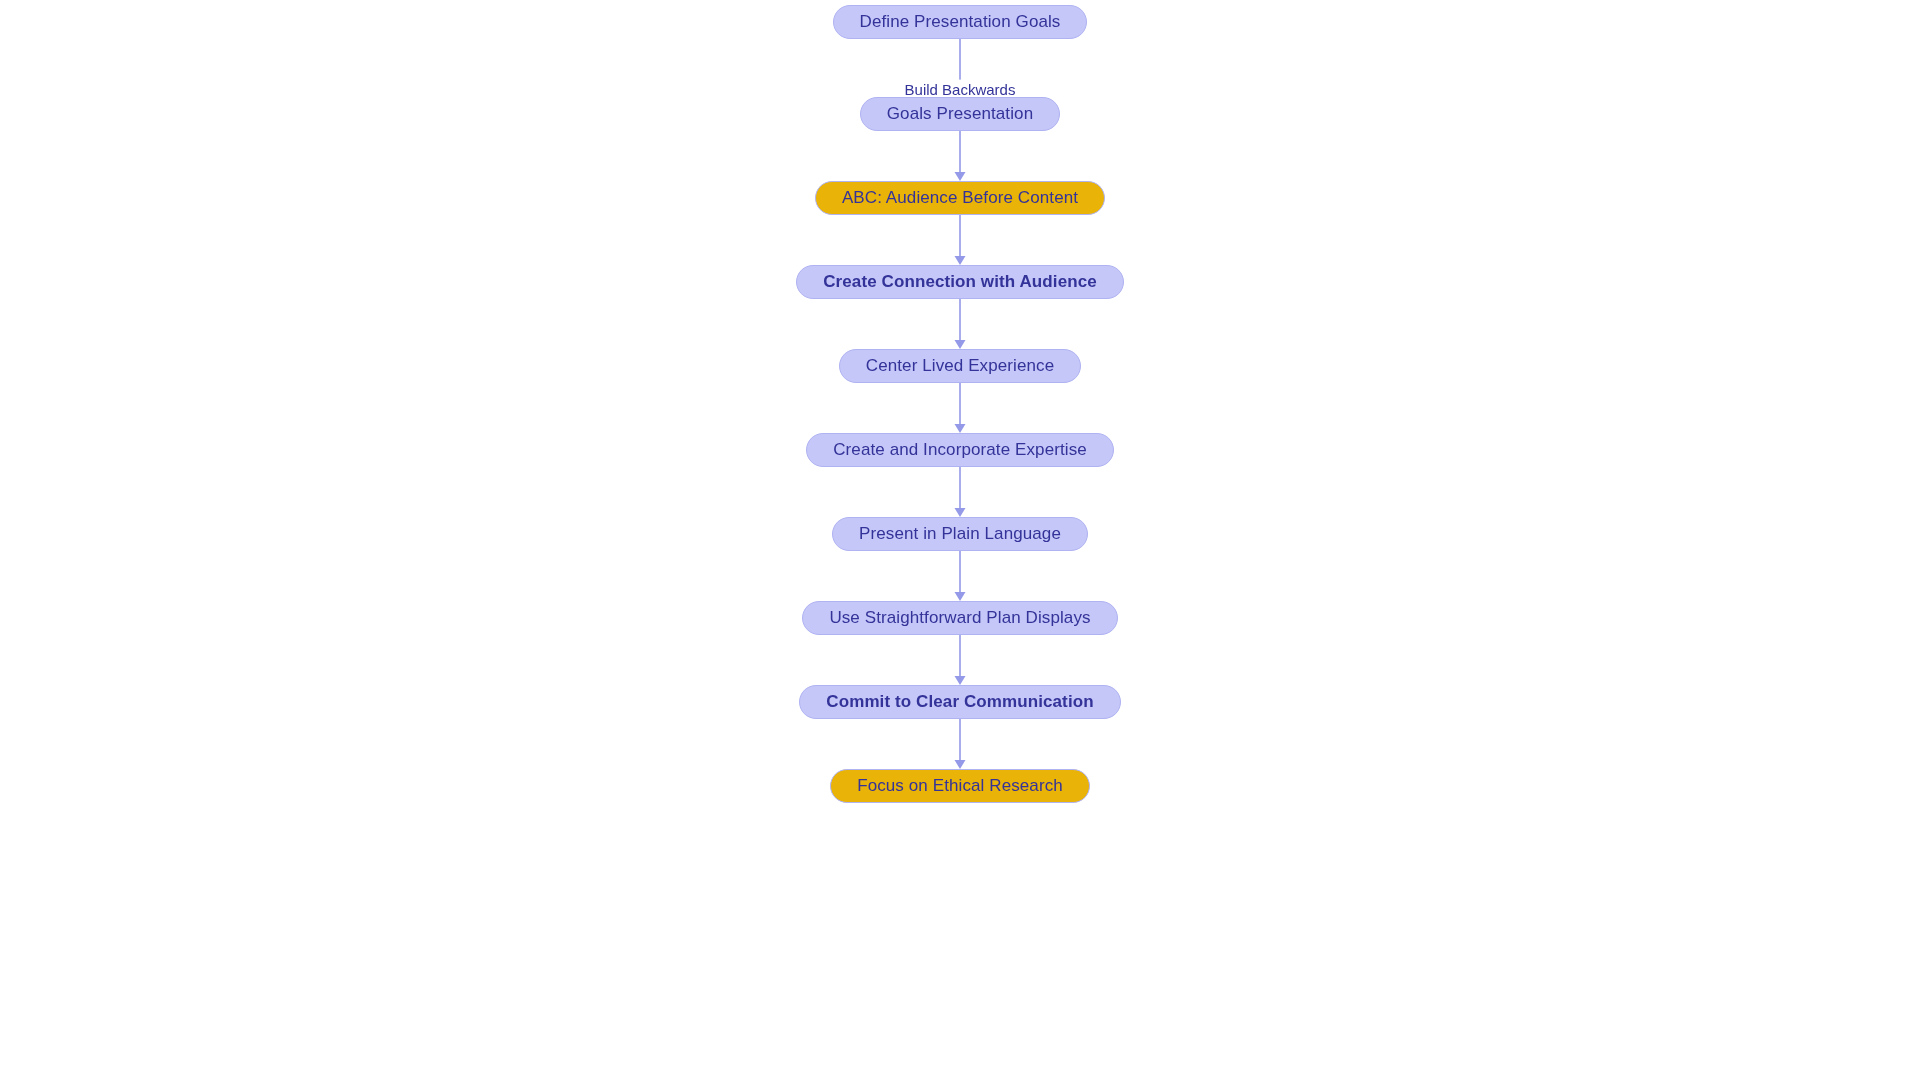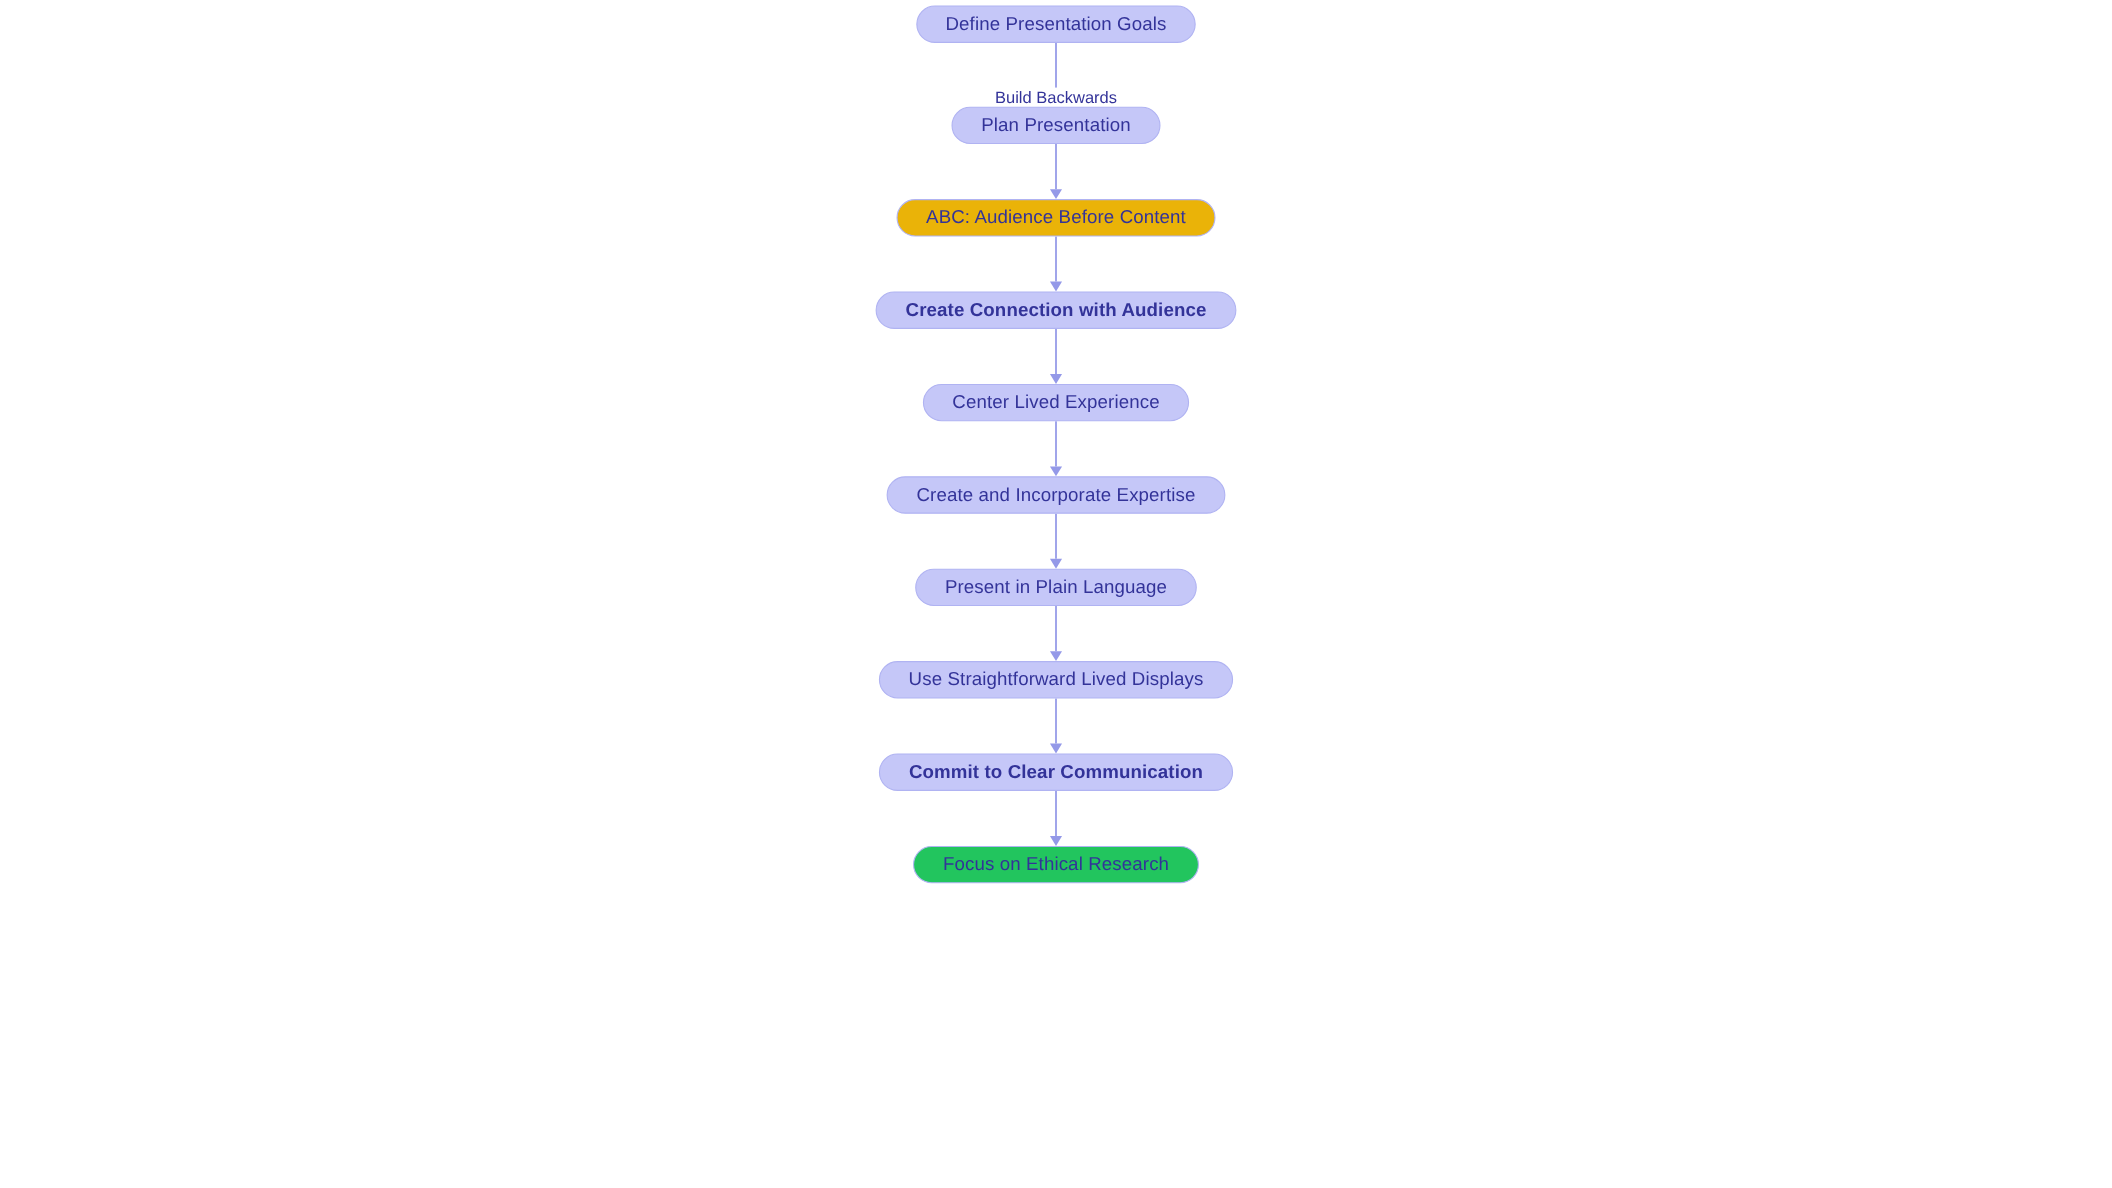--- a/index.html
+++ b/index.html
@@ -97,21 +97,21 @@
       <div class="connector" style="height: 58px;">
         <svg width="24" height="58" viewBox="0 0 24 58">
           <line x1="12" y1="0" x2="12" y2="49" stroke="#9499e8" stroke-width="1.6"></line>
           <polygon points="6.5,49 17.5,49 12,58" fill="#9499e8"></polygon>
         </svg>
         <div class="edge-label-wrap">
           <span class="edge-label" style="color: rgb(51, 51, 153);">Build Backwards</span>
         </div>
       </div>
       <div class="node" style="background: rgb(197, 199, 248); border-color: rgb(176, 179, 242); color: rgb(51, 51, 153);">
-        <span>Plan Presentation</span>
+        <span>Goals Presentation</span>
       </div>
       <div class="connector" style="height: 50px;">
         <svg width="24" height="50" viewBox="0 0 24 50">
           <line x1="12" y1="0" x2="12" y2="41" stroke="#9499e8" stroke-width="1.6"></line>
           <polygon points="6.5,41 17.5,41 12,50" fill="#9499e8"></polygon>
         </svg>
       </div>
       <div class="node" style="background: #eab308; border-color: rgb(176, 179, 242); color: rgb(51, 51, 153);">
         <span>ABC: Audience Before Content</span>
       </div>
@@ -151,34 +151,34 @@
       <div class="node" style="background: rgb(197, 199, 248); border-color: rgb(176, 179, 242); color: rgb(51, 51, 153);">
         <span>Present in Plain Language</span>
       </div>
       <div class="connector" style="height: 50px;">
         <svg width="24" height="50" viewBox="0 0 24 50">
           <line x1="12" y1="0" x2="12" y2="41" stroke="#9499e8" stroke-width="1.6"></line>
           <polygon points="6.5,41 17.5,41 12,50" fill="#9499e8"></polygon>
         </svg>
       </div>
       <div class="node" style="background: rgb(197, 199, 248); border-color: rgb(176, 179, 242); color: rgb(51, 51, 153);">
-        <span>Use Straightforward Lived Displays</span>
+        <span>Use Straightforward Plan Displays</span>
       </div>
       <div class="connector" style="height: 50px;">
         <svg width="24" height="50" viewBox="0 0 24 50">
           <line x1="12" y1="0" x2="12" y2="41" stroke="#9499e8" stroke-width="1.6"></line>
           <polygon points="6.5,41 17.5,41 12,50" fill="#9499e8"></polygon>
         </svg>
       </div>
       <div class="node" style="background: rgb(197, 199, 248); border-color: rgb(176, 179, 242); color: rgb(51, 51, 153); font-weight: bold;">
         <span>Commit to Clear Communication</span>
       </div>
       <div class="connector" style="height: 50px;">
         <svg width="24" height="50" viewBox="0 0 24 50">
           <line x1="12" y1="0" x2="12" y2="41" stroke="#9499e8" stroke-width="1.6"></line>
           <polygon points="6.5,41 17.5,41 12,50" fill="#9499e8"></polygon>
         </svg>
       </div>
-      <div class="node" style="background: #22c55e; border-color: rgb(176, 179, 242); color: rgb(51, 51, 153);">
+      <div class="node" style="background: #eab308; border-color: rgb(176, 179, 242); color: rgb(51, 51, 153);">
         <span>Focus on Ethical Research</span>
       </div>
     </div>
 </div>
 
 </body></html>

